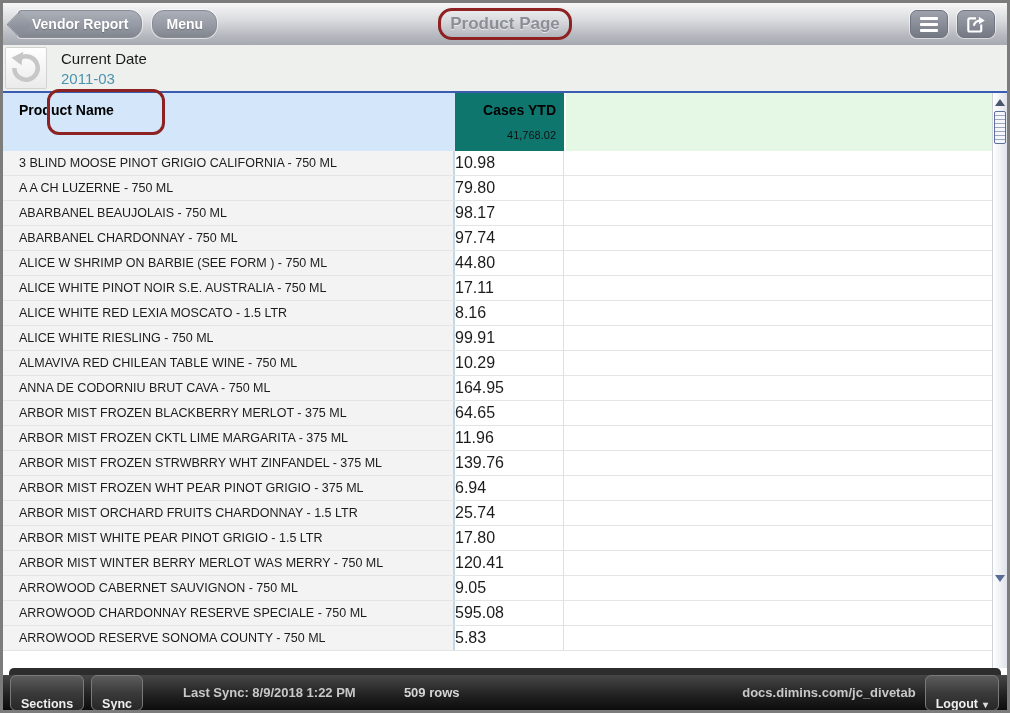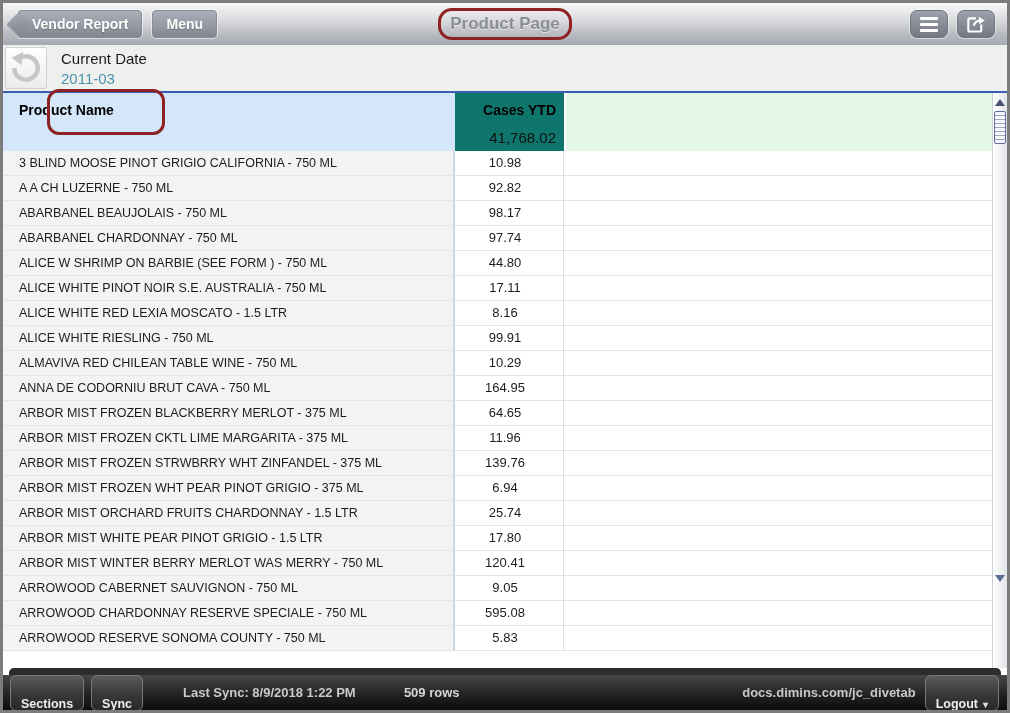--- a/index.html
+++ b/index.html
@@ -13,21 +13,21 @@
 
   
   .topbar{
     position:relative; height:42px;
     background:linear-gradient(to bottom,#f7f7f8 0%,#d9dadd 42%,#b6b8bf 78%,#a7a9b2 100%);
   }
   .topbar-left{ position:absolute; left:6px; top:7px; display:flex; gap:10px; }
   .btn-gray{
     position:relative; height:28px; padding:0 13px;
     background:linear-gradient(to bottom,#abafb8 0%,#959aa4 55%,#81868f 100%);
-    border:1px solid #878c96; border-radius:4px;
+    border:1px solid #878c96; border-radius:12px;
     box-shadow:0 0 0 1px rgba(255,255,255,.55);
     color:#fff; font-weight:bold; font-size:14px; line-height:26px;
     cursor:pointer; white-space:nowrap; text-shadow:0 1px 1px rgba(0,0,0,.25);
   }
   .btn-back{ margin-left:9px; border-top-left-radius:3px; border-bottom-left-radius:3px; }
   .btn-back .point{
     position:absolute; left:-9px; top:4px; width:19px; height:19px;
     background:linear-gradient(135deg,#a7abb4 0%,#8d929c 60%,#848995 100%);
     border-left:1px solid #878c96; border-bottom:1px solid #878c96;
     transform:rotate(45deg); border-radius:3px; z-index:0;
@@ -76,33 +76,33 @@
 
   .thead{ display:flex; height:58px; }
   .th-name{
     flex:0 0 452px; background:#d3e6fa; padding:9px 0 0 16px;
     font-size:14px; font-weight:bold; color:#000;
   }
   .th-val{
     flex:0 0 109px; background:#0f766e; text-align:right; padding:9px 8px 16px 0;
   }
   .th-val .col-label{ font-size:14px; font-weight:bold; color:#000; }
-  .th-val .col-total{ font-size:15px; color:#111; margin-top:11px; }
+  .th-val .col-total{ font-size:11px; color:#111; margin-top:11px; }
   .th-fill{ flex:1; background:#e5f8e6; border-left:2px solid #fff; }
 
   .tbody{ height:517px; overflow:hidden; }
   .trow{ display:flex; height:25px; border-bottom:1px solid #e4e4e4; background:#fff; cursor:pointer; }
   .tc-name{
     flex:0 0 452px; background:#f3f3f3; border-right:2px solid #c4d9e8;
     font-size:12.5px; color:#1c1c1c; line-height:24px; padding-left:16px;
     white-space:nowrap; overflow:hidden;
   }
   .tc-val{
-    flex:0 0 109px; border-right:1px solid #e0e0e0; text-align:center;
-    font-size:13px; color:#1c1c1c; line-height:24px; padding-right:8px;
+    flex:0 0 109px; border-right:1px solid #e0e0e0; text-align:left;
+    font-size:16px; color:#1c1c1c; line-height:24px; padding-right:8px;
   }
   .tc-fill{ flex:1; }
 
   
   .vscroll{
     position:absolute; right:0; top:0; bottom:0; width:15px;
     background:linear-gradient(to right,#ffffff,#e0e3e9);
     border-left:1px solid #cdd1d8;
   }
   .arrow-up{
@@ -209,21 +209,21 @@
         <div class="th-fill"></div>
       </div>
       <div class="tbody">
           <div class="trow">
             <div class="tc-name">3 BLIND MOOSE PINOT GRIGIO CALIFORNIA - 750 ML</div>
             <div class="tc-val">10.98</div>
             <div class="tc-fill"></div>
           </div>
           <div class="trow">
             <div class="tc-name">A A CH LUZERNE - 750 ML</div>
-            <div class="tc-val">92.82</div>
+            <div class="tc-val">79.80</div>
             <div class="tc-fill"></div>
           </div>
           <div class="trow">
             <div class="tc-name">ABARBANEL BEAUJOLAIS - 750 ML</div>
             <div class="tc-val">98.17</div>
             <div class="tc-fill"></div>
           </div>
           <div class="trow">
             <div class="tc-name">ABARBANEL CHARDONNAY - 750 ML</div>
             <div class="tc-val">97.74</div>

